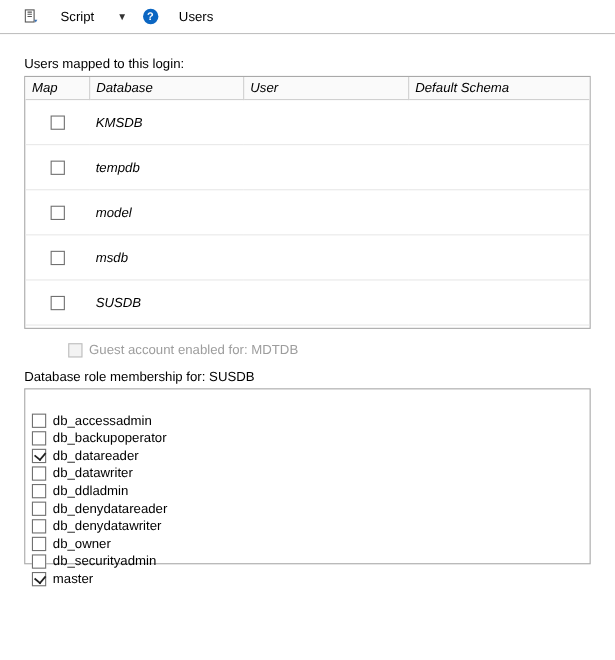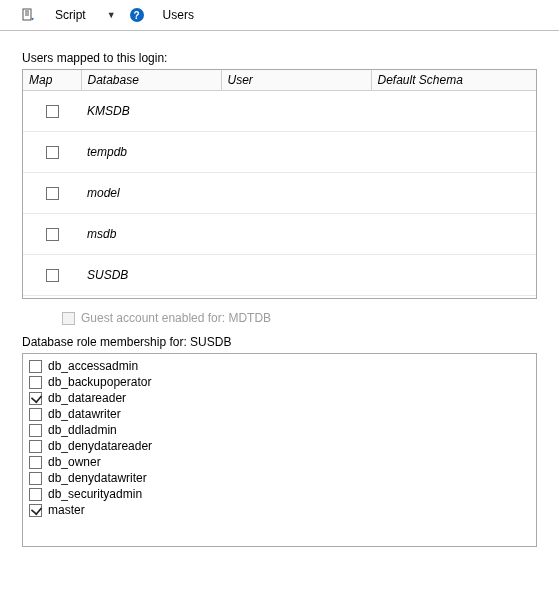--- a/index.html
+++ b/index.html
@@ -96,22 +96,22 @@
     left:2px; top:-1px;
     width:7px; height:9px;
     border:solid #202020;
     border-width:0 2px 2px 0;
     transform: rotate(40deg) scale(0.8);
   }
   .chk.disabled { border-color:#bdbdbd; background:#f3f3f3; }
   .guest-row { margin: 12px 0 10px 0; color:#9d9d9d; display:flex; align-items:center; gap:6px;padding-left:40px; }
   .roles-box {
     border: 1px solid #a9a9a9;
-    padding: 4px 6px;
-    height: 194px;
+    padding: 20px 6px;
+    height: 160px;
   }
   .role-row { display:flex; align-items:center; gap:6px; line-height:16px; }
 </style>
 </head>
 <body>
 
 <div class="toolbar">
   <span class="tb-item">
     <span class="script-icon">
       <svg width="14" height="14" viewBox="0 0 14 14">
@@ -217,25 +217,25 @@
       <div class="role-row">
         <span class="chk"></span>
         <span>db_ddladmin</span>
       </div>
       <div class="role-row">
         <span class="chk"></span>
         <span>db_denydatareader</span>
       </div>
       <div class="role-row">
         <span class="chk"></span>
+        <span>db_denydatawriter</span>
+      </div>
+      <div class="role-row">
+        <span class="chk"></span>
         <span>db_owner</span>
-      </div>
-      <div class="role-row">
-        <span class="chk"></span>
-        <span>db_denydatawriter</span>
       </div>
       <div class="role-row">
         <span class="chk"></span>
         <span>db_securityadmin</span>
       </div>
       <div class="role-row">
         <span class="chk checked"></span>
         <span>master</span>
       </div>
     </div>

